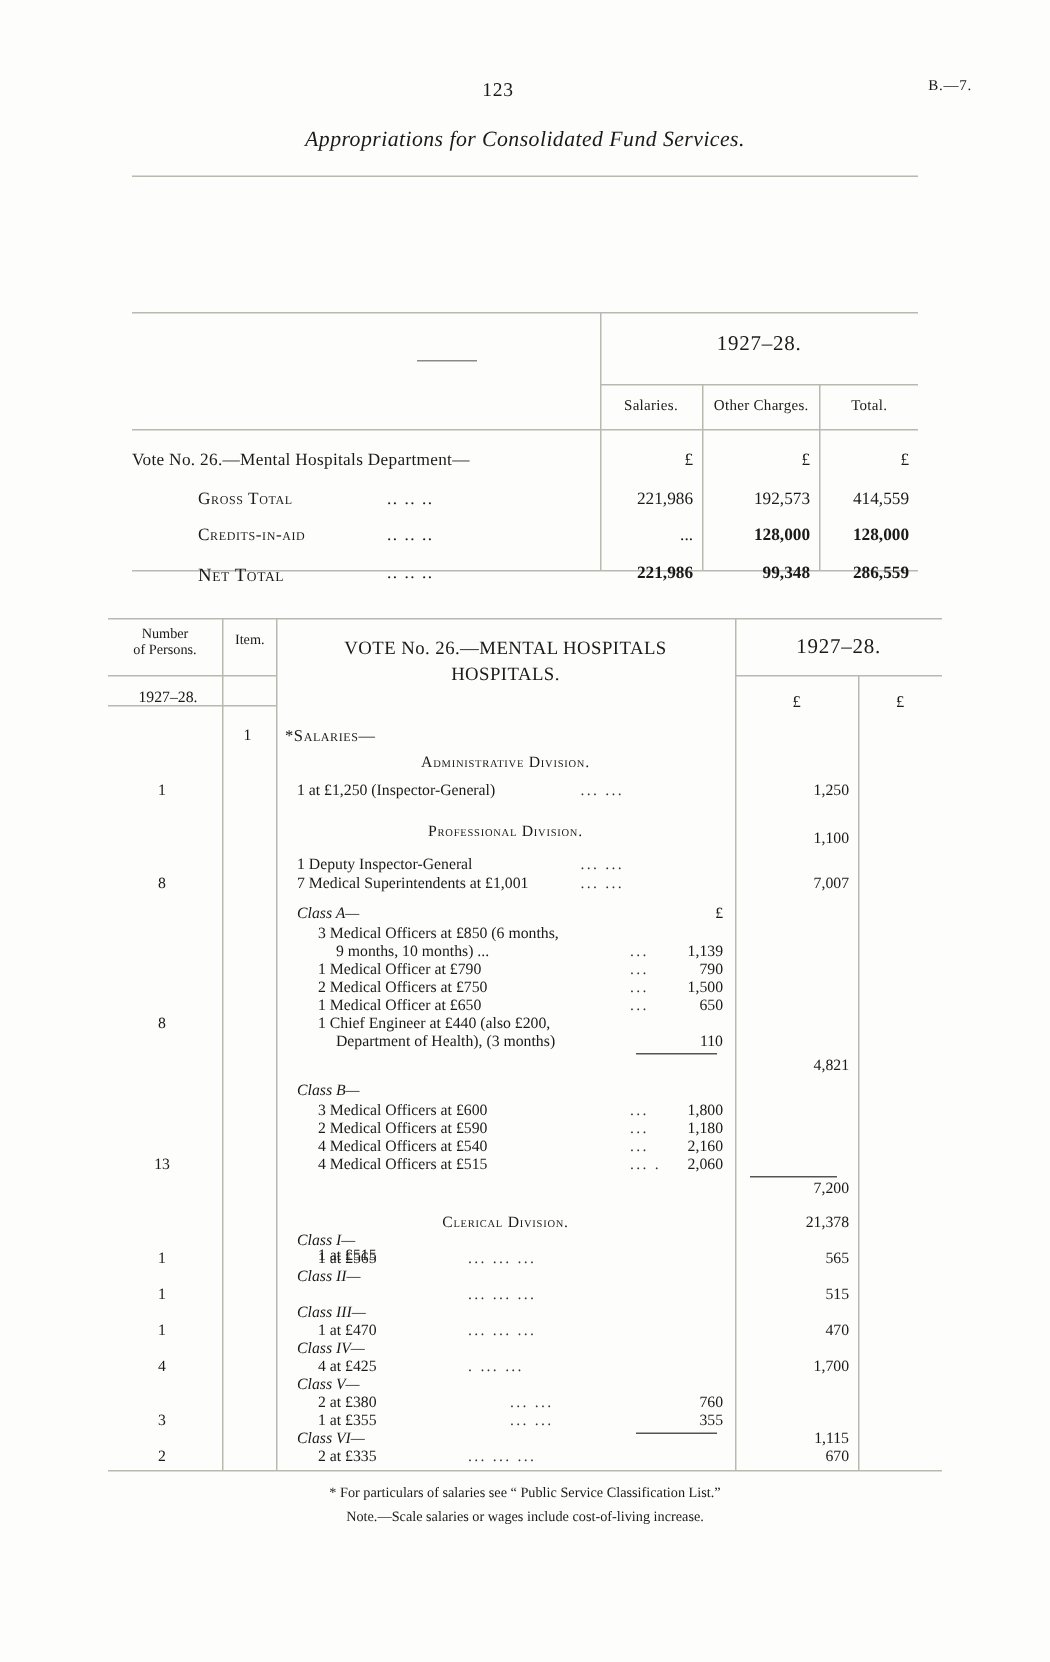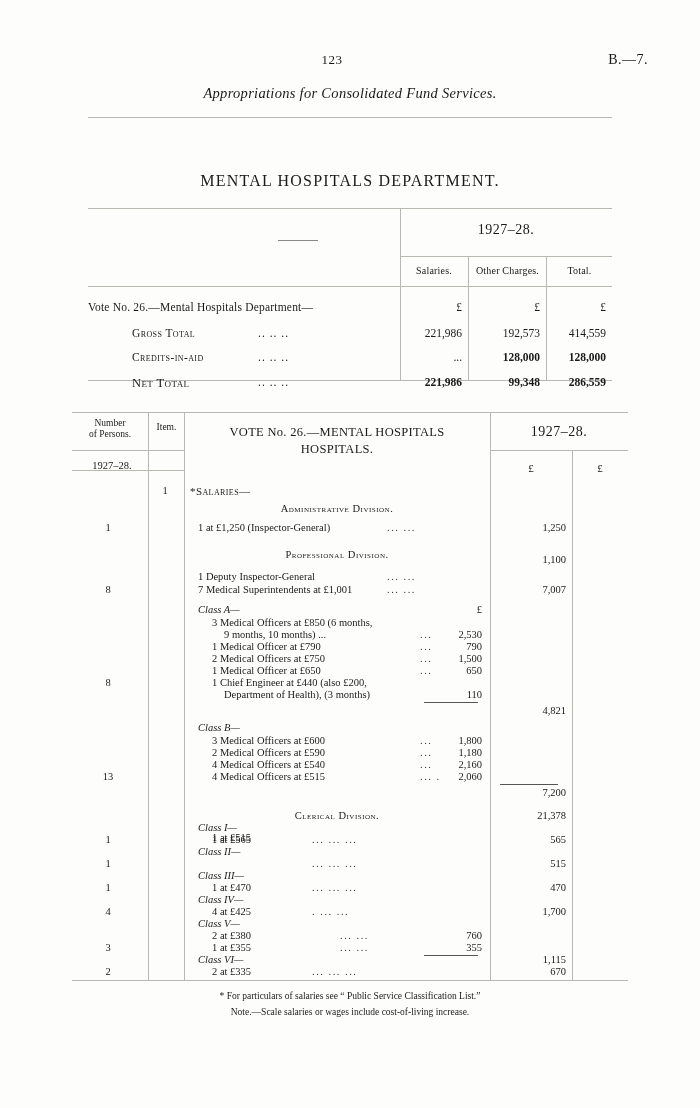--- a/index.html
+++ b/index.html
@@ -29,21 +29,21 @@
     left: 0;
     width: 664px;
     text-align: center;
     font-size: 13px;
     letter-spacing: .5px;
   }
   .doc-ref {
     position: absolute;
     top: 52px;
     right: 52px;
-    font-size: 14px;
+    font-size: 10px;
     letter-spacing: .5px;
   }
   .running-title {
     position: absolute;
     top: 85px;
     left: 0;
     width: 700px;
     text-align: center;
     font-style: italic;
     font-size: 14.5px;
@@ -256,21 +256,20 @@
 </style>
 </head>
 <body>
 
 <div class="page">
 
   <div class="page-number">123</div>
   <div class="doc-ref">B.—7.</div>
   <div class="running-title">Appropriations for Consolidated Fund Services.</div>
   <div class="rule-top"></div>
-  <div class="dept-title">MENTAL HOSPITALS DEPARTMENT.</div>
 
   <div class="summary">
     <div class="hline" style="top:0;"></div>
     <div class="hline" style="top:48px; left:312px; width:212px;"></div>
     <div class="hline" style="top:78px;"></div>
     <div class="hline" style="top:172px;"></div>
 
     <div class="vline" style="top:0; left:312px; height:172px;"></div>
     <div class="vline" style="top:48px; left:380px; height:124px;"></div>
     <div class="vline" style="top:48px; left:458px; height:124px;"></div>
@@ -351,21 +350,21 @@
     <div class="entry ind1" style="top:172px;">7 Medical Superintendents at £1,001</div>
     <div class="leader" style="top:172px; left:315px;">...          ...</div>
     <div class="colB" style="top:172px;">7,007</div>
 
     <div class="entry ind1 ital" style="top:192px;">Class A—</div>
     <div class="colA" style="top:192px;">£</div>
 
     <div class="entry ind2" style="top:205px;">3 Medical Officers at £850  (6 months,</div>
     <div class="entry" style="top:217px; left:152px;">9 months, 10 months) ...</div>
     <div class="leader" style="top:217px; left:348px;">...</div>
-    <div class="colA" style="top:217px;">2,530</div>
+    <div class="colA" style="top:217px;">1,139</div>
 
     <div class="entry ind2" style="top:229px;">1 Medical Officer at £790</div>
     <div class="leader" style="top:229px; left:348px;">...</div>
     <div class="colA" style="top:229px;">790</div>
 
     <div class="entry ind2" style="top:241px;">2 Medical Officers at £750</div>
     <div class="leader" style="top:241px; left:348px;">...</div>
     <div class="colA" style="top:241px;">1,500</div>
 
     <div class="entry ind2" style="top:253px;">1 Medical Officer at £650</div>

